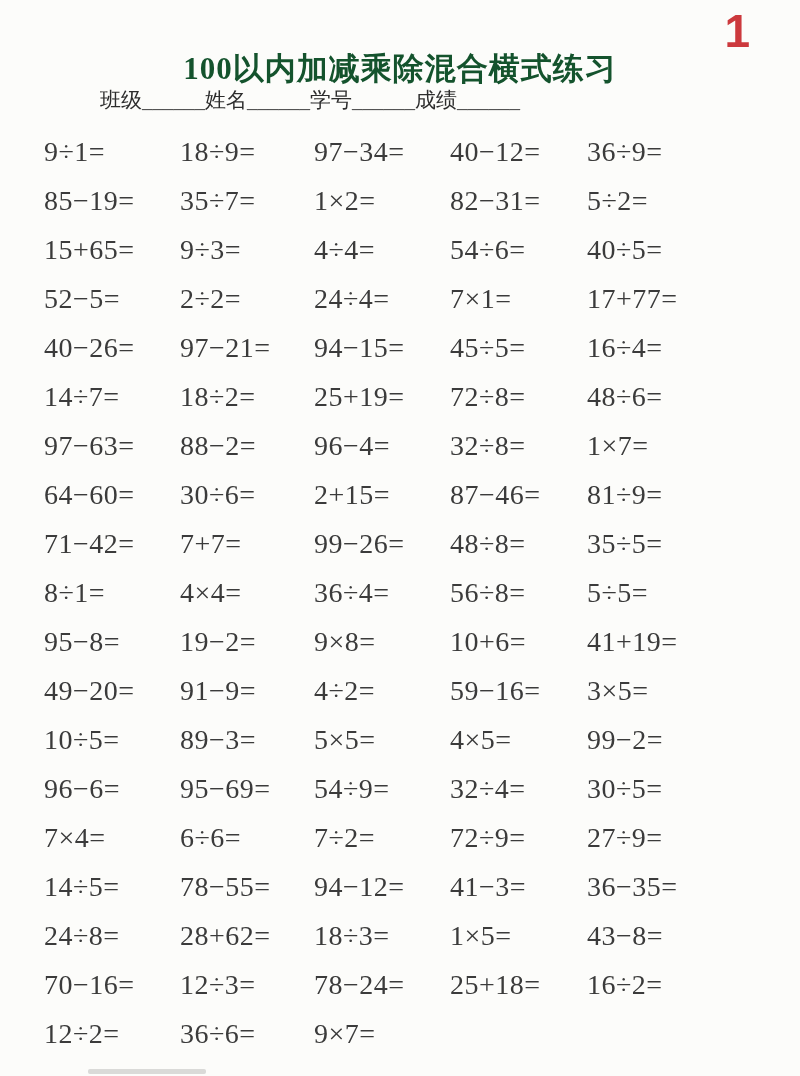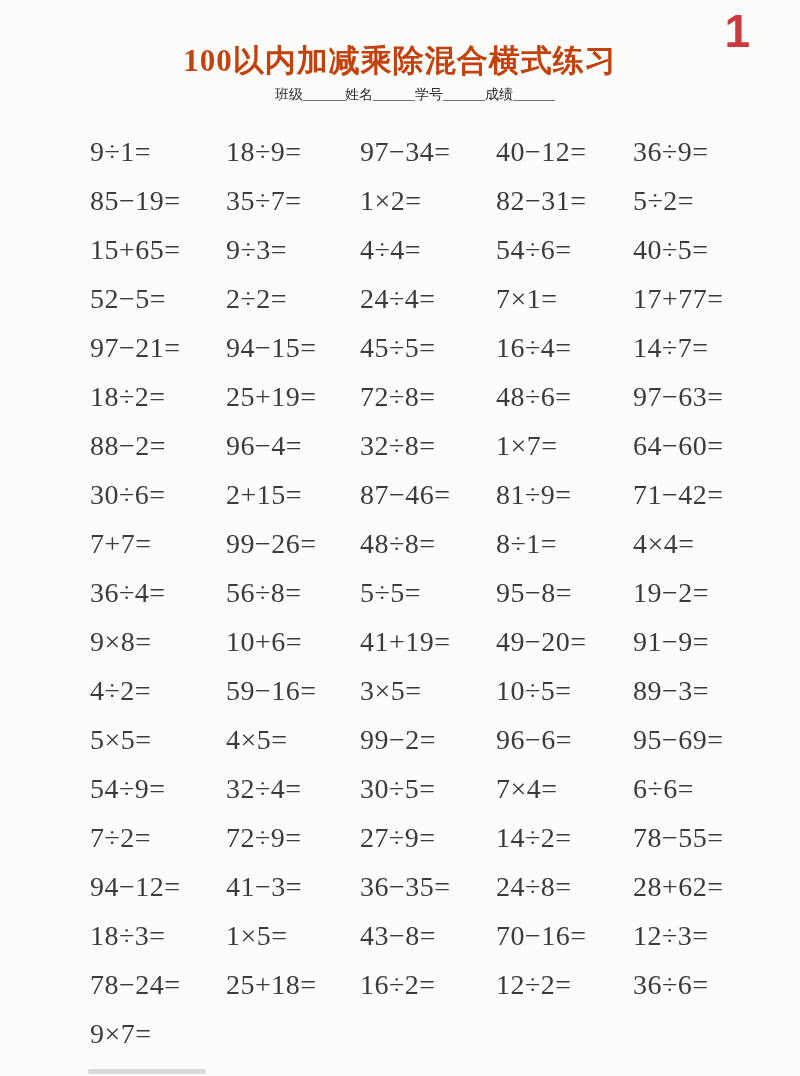--- a/index.html
+++ b/index.html
@@ -10,38 +10,38 @@
     position:relative;overflow:hidden;
   }
   .page{position:absolute;inset:0;}
   .page-number{
     position:absolute;top:8px;right:50px;
     font-family:"Liberation Sans","DejaVu Sans",sans-serif;
     font-weight:bold;font-size:46px;line-height:1;
     color:#cc393d;
   }
   .title{
-    position:absolute;top:32px;left:0;right:0;margin:8px;
+    position:absolute;top:32px;left:0;right:0;margin:16px;
     text-align:center;
     font-size:31px;font-weight:bold;letter-spacing:1px;
-    color:#c2410c;
+    color:#14532d;
   }
   .header-row{
     position:absolute;top:86px;left:100px;right:70px;
-    display:flex;justify-content:center;
-    font-size:14px;color:#2c2c2c;
+    display:flex;justify-content:flex-start;
+    font-size:21px;color:#2c2c2c;
   }
   .field{white-space:nowrap;}
   .field .blank{color:#4a4a4a;letter-spacing:0;}
   .grid{
-    position:absolute;top:127px;left:8px;right:0;
+    position:absolute;top:127px;left:0;right:0;
     display:grid;
     grid-template-columns:136px 134px 136px 137px 1fr;
     grid-auto-rows:49px;
-    padding-left:82px;
+    padding-left:44px;
   }
   .cell{
     display:flex;align-items:center;
     font-size:28px;letter-spacing:0.5px;
     color:#3b3b3b;
   }
   .edge-smudge{
     position:absolute;left:88px;top:1069px;width:118px;height:5px;
     background:rgba(130,130,130,0.28);border-radius:2px;
   }
@@ -75,20 +75,21 @@
       <div class="cell">15+65=</div>
       <div class="cell">9÷3=</div>
       <div class="cell">4÷4=</div>
       <div class="cell">54÷6=</div>
       <div class="cell">40÷5=</div>
       <div class="cell">52−5=</div>
       <div class="cell">2÷2=</div>
       <div class="cell">24÷4=</div>
       <div class="cell">7×1=</div>
       <div class="cell">17+77=</div>
+      <div class="cell">40−26=</div>
       <div class="cell">97−21=</div>
       <div class="cell">94−15=</div>
       <div class="cell">45÷5=</div>
       <div class="cell">16÷4=</div>
       <div class="cell">14÷7=</div>
       <div class="cell">18÷2=</div>
       <div class="cell">25+19=</div>
       <div class="cell">72÷8=</div>
       <div class="cell">48÷6=</div>
       <div class="cell">97−63=</div>
@@ -98,20 +99,21 @@
       <div class="cell">1×7=</div>
       <div class="cell">64−60=</div>
       <div class="cell">30÷6=</div>
       <div class="cell">2+15=</div>
       <div class="cell">87−46=</div>
       <div class="cell">81÷9=</div>
       <div class="cell">71−42=</div>
       <div class="cell">7+7=</div>
       <div class="cell">99−26=</div>
       <div class="cell">48÷8=</div>
+      <div class="cell">35÷5=</div>
       <div class="cell">8÷1=</div>
       <div class="cell">4×4=</div>
       <div class="cell">36÷4=</div>
       <div class="cell">56÷8=</div>
       <div class="cell">5÷5=</div>
       <div class="cell">95−8=</div>
       <div class="cell">19−2=</div>
       <div class="cell">9×8=</div>
       <div class="cell">10+6=</div>
       <div class="cell">41+19=</div>
@@ -128,21 +130,21 @@
       <div class="cell">96−6=</div>
       <div class="cell">95−69=</div>
       <div class="cell">54÷9=</div>
       <div class="cell">32÷4=</div>
       <div class="cell">30÷5=</div>
       <div class="cell">7×4=</div>
       <div class="cell">6÷6=</div>
       <div class="cell">7÷2=</div>
       <div class="cell">72÷9=</div>
       <div class="cell">27÷9=</div>
-      <div class="cell">14÷2=</div>
+      <div class="cell">14÷5=</div>
       <div class="cell">78−55=</div>
       <div class="cell">94−12=</div>
       <div class="cell">41−3=</div>
       <div class="cell">36−35=</div>
       <div class="cell">24÷8=</div>
       <div class="cell">28+62=</div>
       <div class="cell">18÷3=</div>
       <div class="cell">1×5=</div>
       <div class="cell">43−8=</div>
       <div class="cell">70−16=</div>

